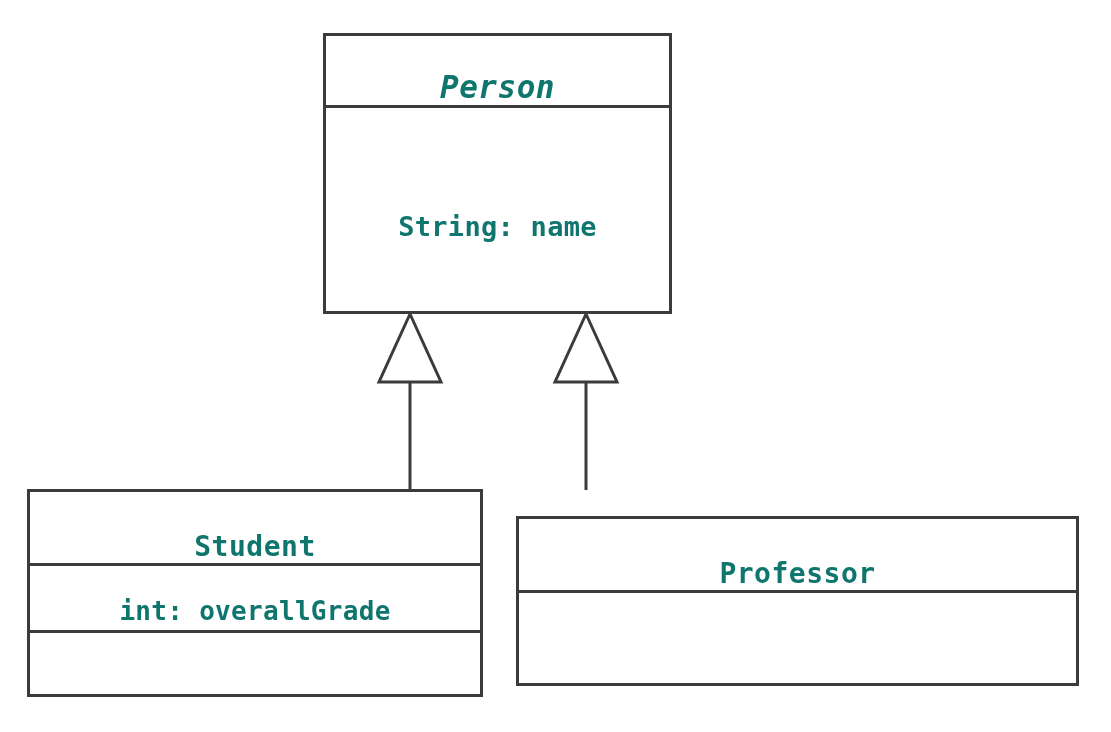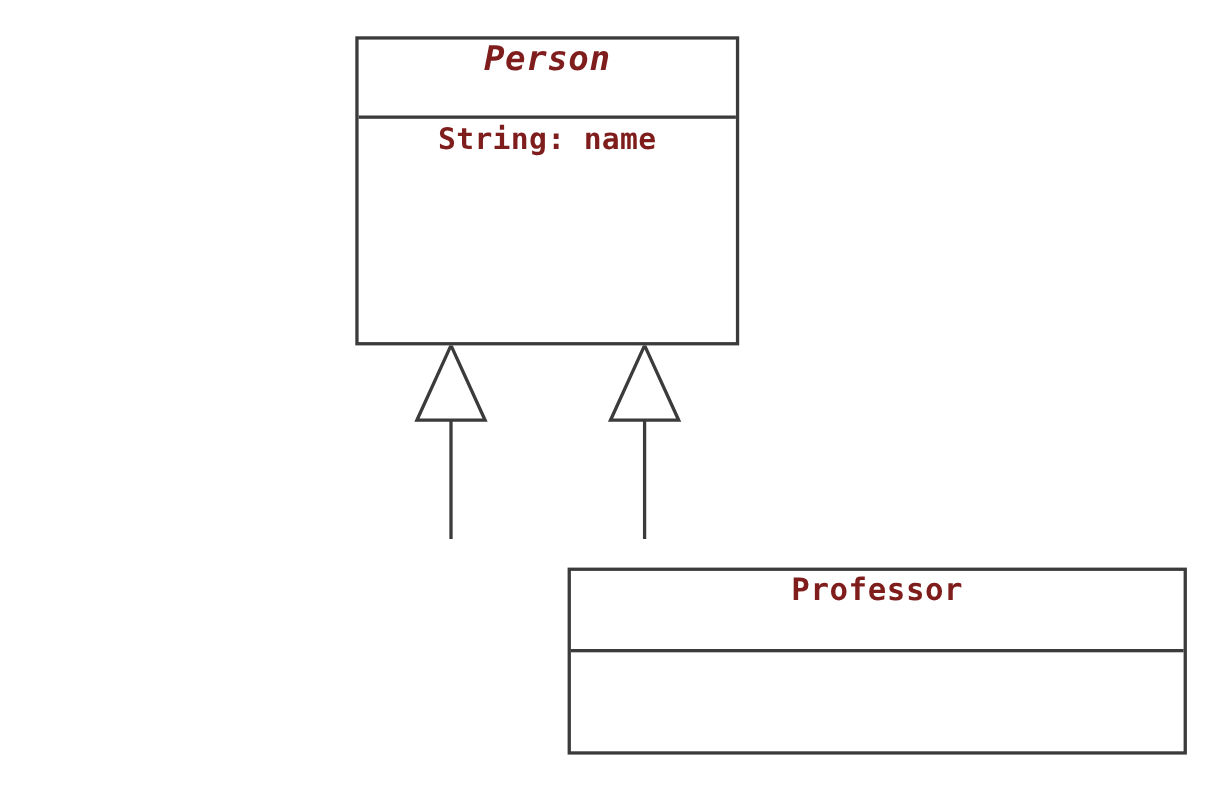--- a/index.html
+++ b/index.html
@@ -42,23 +42,23 @@
     border: 3px solid #3b3b3b;
     display: flex;
     flex-direction: column;
   }
 
   .uml-compartment {
     box-sizing: border-box;
     display: flex;
     flex-direction: column;
     align-items: center;
-    justify-content: flex-start;
+    justify-content: flex-end;
     text-align: center;
-    color: #7f1d1d;
+    color: #0f766e;
     overflow: hidden;
   }
 
   .uml-compartment + .uml-compartment {
     border-top: 3px solid #3b3b3b;
   }
 
   .uml-name {
     font-weight: bold;
     letter-spacing: 0.5px;
@@ -132,20 +132,29 @@
 
   <div class="uml-class" id="class-person">
     <div class="uml-compartment c-name">
       <span class="uml-name is-abstract">Person</span>
     </div>
     <div class="uml-compartment c-attrs">
       <span class="uml-member-line">String: name</span>
     </div>
   </div>
 
+  <div class="uml-class" id="class-student">
+    <div class="uml-compartment c-name">
+      <span class="uml-name">Student</span>
+    </div>
+    <div class="uml-compartment c-attrs">
+      <span class="uml-member-line">int: overallGrade</span>
+    </div>
+    <div class="uml-compartment c-ops is-empty"></div>
+  </div>
 
   <div class="uml-class" id="class-professor">
     <div class="uml-compartment c-name">
       <span class="uml-name">Professor</span>
     </div>
     <div class="uml-compartment c-ops is-empty"></div>
   </div>
 
 </div>
 

